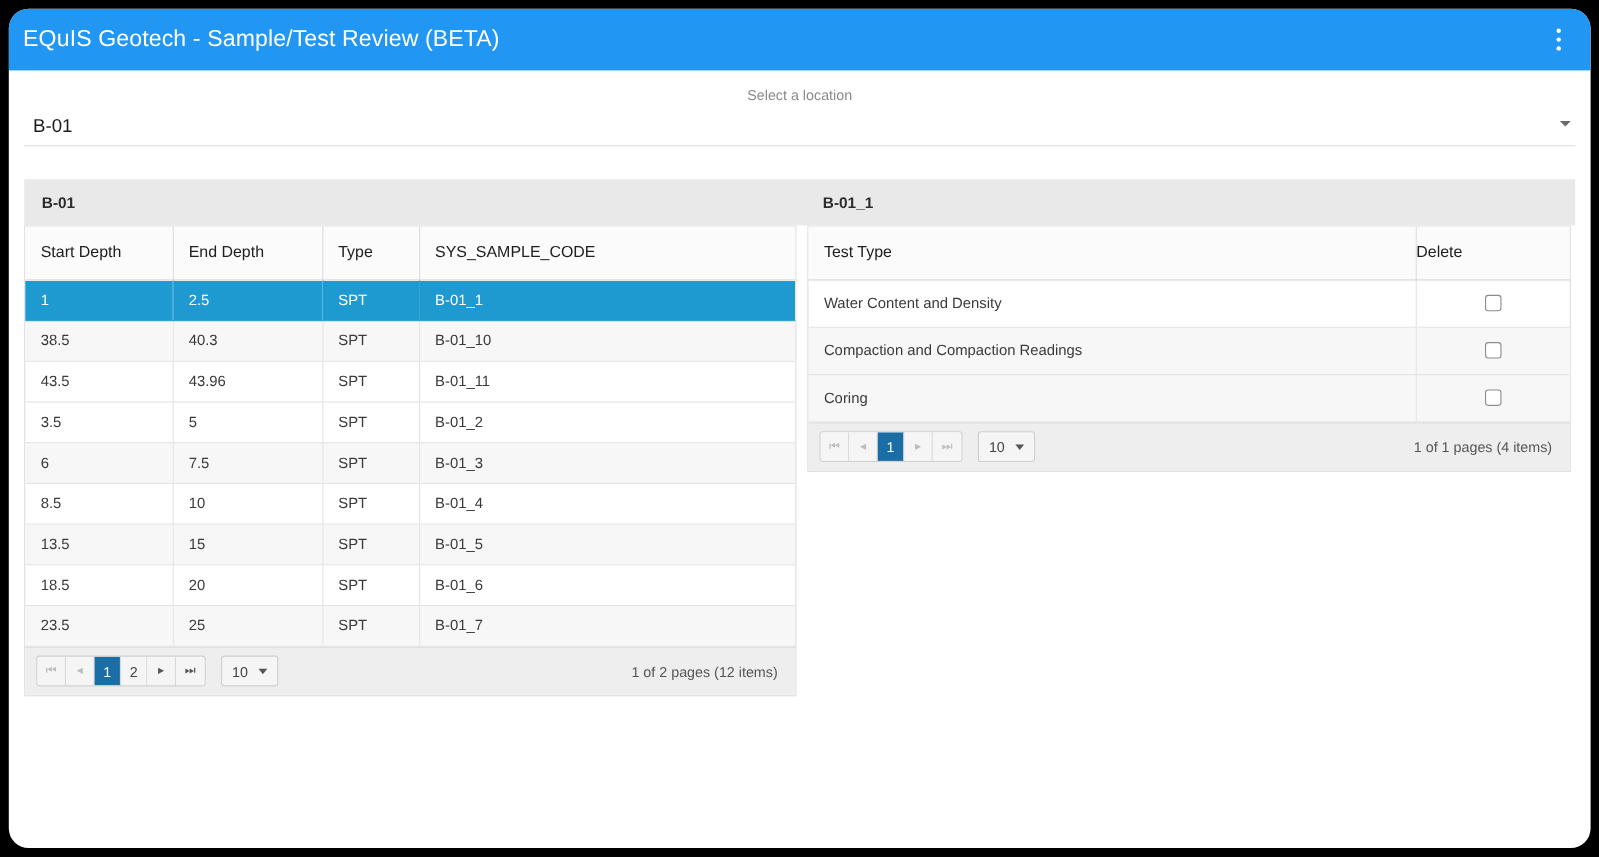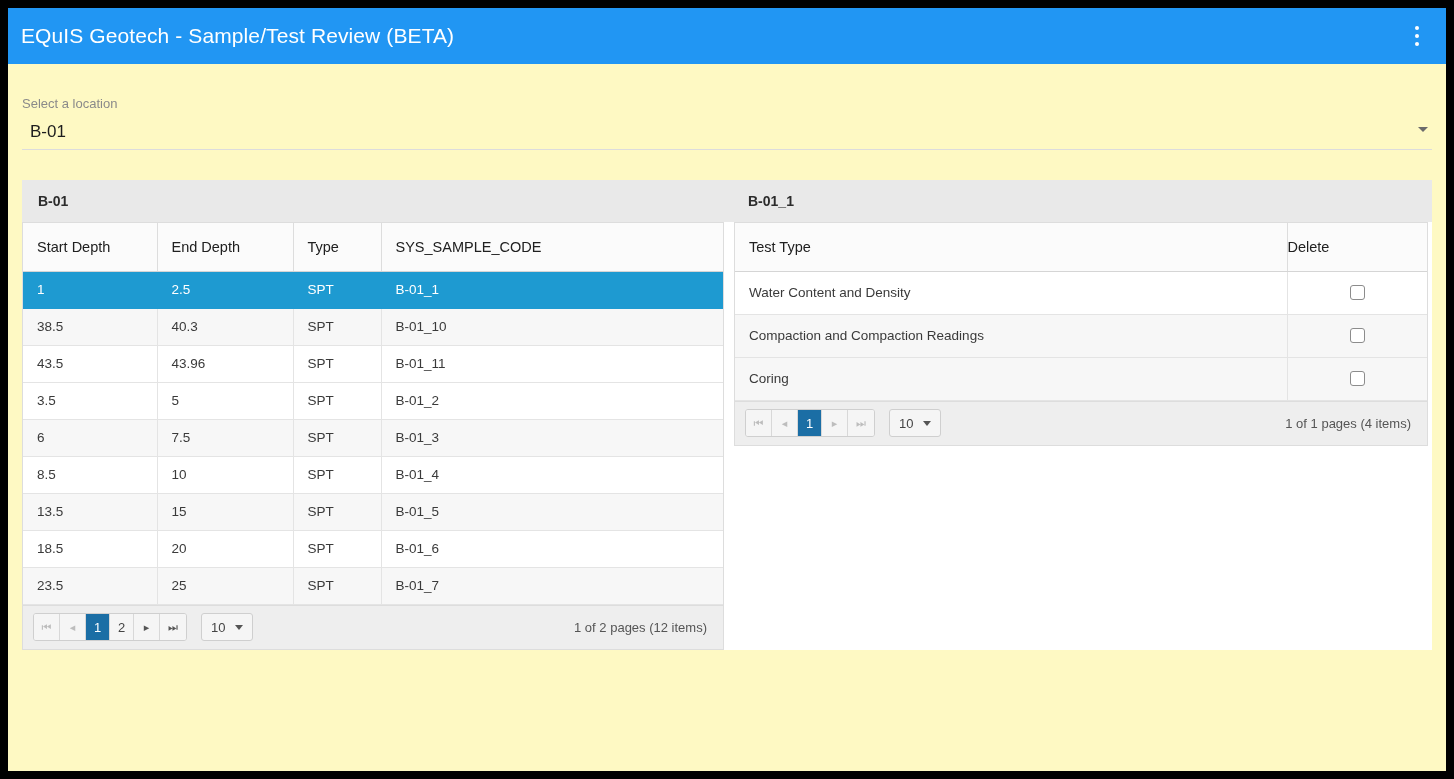--- a/index.html
+++ b/index.html
@@ -8,22 +8,23 @@
     margin: 0; padding: 0;
     width: 1454px; height: 779px;
     background: #000000;
     font-family: "Liberation Sans", sans-serif;
     overflow: hidden;
   }
   #app {
     position: absolute;
     left: 8px; top: 8px;
     width: 1438px; height: 763px;
-    background: #fef9c3;
+    background: #ffffff;
     overflow: hidden;
+    border-radius: 18px;
   }
 
   
   .appbar {
     height: 56px;
     background: #2196f3;
     display: flex;
     align-items: center;
     justify-content: space-between;
     padding: 0 14px 0 13px;
@@ -44,21 +45,22 @@
   }
   .kebab i {
     display: block;
     width: 4px; height: 4px;
     border-radius: 50%;
     background: #ffffff;
   }
 
   
   .select-wrap {
-    padding: 32px 14px 0 14px;
+    padding: 15px 14px 0 14px;
+    text-align: center;
   }
   .select-label {
     font-size: 13px;
     color: #8a8a8a;
     line-height: 16px;
     margin-bottom: 9px;
   }
   .select-field {
     position: relative;
     border-bottom: 1px solid #dcdcdc;

